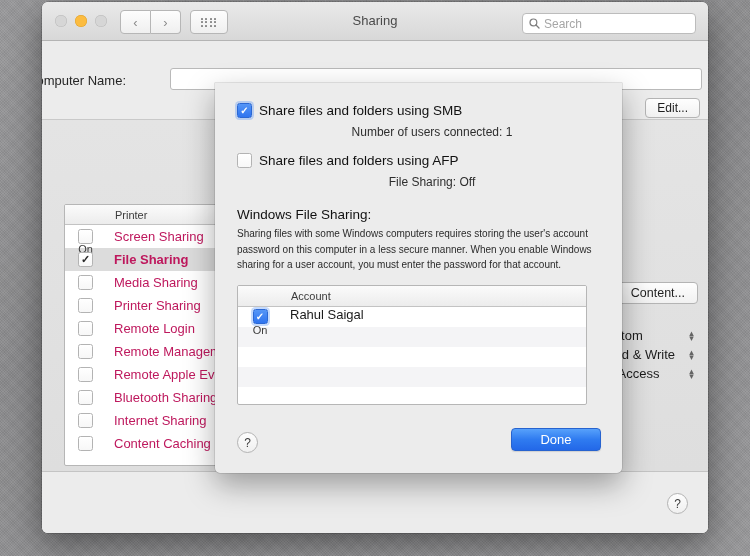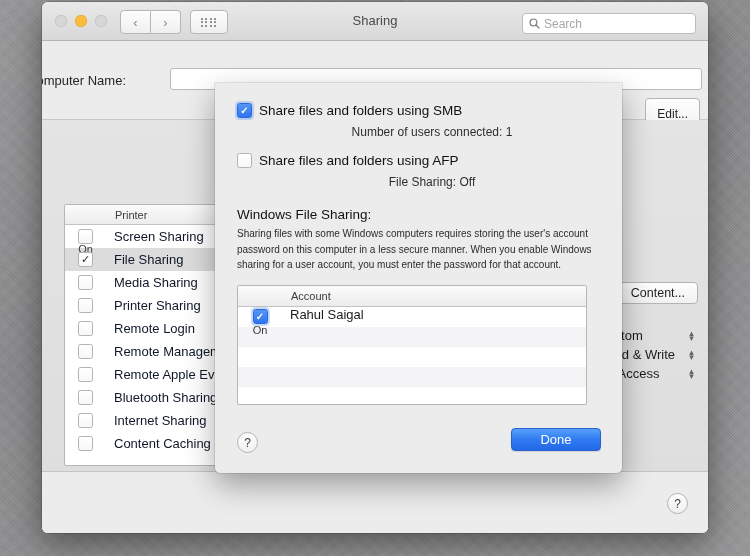--- a/index.html
+++ b/index.html
@@ -97,21 +97,21 @@
     position: absolute; right: 582px; top: 32px;
     font-size: 13px; color: #262626; white-space: nowrap;
   }
   #cnfield {
     position: absolute; left: 128px; top: 27px;
     width: 530px; height: 20px;
     background: #fff; border: 1px solid #b9b9b9; border-radius: 3px;
   }
   #editbtn {
     position: absolute; right: 8px; top: 57px;
-    padding: 8px 11px; font-size: 12px; color: #1f1f1f;
+    padding: 2px 11px; font-size: 12px; color: #1f1f1f;
     background: linear-gradient(180deg,#fefefe,#f1f1f1);
     border: 1px solid #b4b4b4; border-radius: 4px;
   }
 
   
   #lower {
     position: absolute; left: 0; right: 0; top: 79px; bottom: 62px;
     background: linear-gradient(180deg,#e4e4e4 0%, #dedede 100%);
     border-bottom: 1px solid #c4c4c4;
   }
@@ -126,23 +126,23 @@
   .th {
     display: flex; height: 19px;
     background: linear-gradient(180deg,#fbfbfb,#ececec);
     border-bottom: 1px solid #c3c3c3;
     font-size: 11px; color: #3b3b3b;
   }
   .th .c1 { width: 41px; display:flex; align-items:center; justify-content:center; border-right: 1px solid #d3d3d3; margin-top: 44px; }
   .th .c2 { flex: 1; display:flex; align-items:center; padding-left: 8px; }
   .srow {
     display: flex; align-items: center; height: 23px;
-    font-size: 13px; color: #0f172a;
-  }
-  .srow.sel { background: #dcdcdc; }
+    font-size: 13px; color: #be185d;
+  }
+  .srow.sel { background: #dcdcdc; font-weight: bold; }
   .srow .c1 { width: 41px; display: flex; align-items: center; justify-content: center; }
   .srow .c2 { flex: 1; padding-left: 8px; white-space: nowrap; overflow: hidden; }
   .cb {
     width: 13px; height: 13px; border-radius: 2.5px;
     background: linear-gradient(180deg,#fff,#f7f7f7);
     border: 1px solid #b3b3b3;
     display: flex; align-items: center; justify-content: center;
   }
   .cb.on::after {
     content: "\2713"; font-size: 11px; color: #2a2a2a; line-height: 1;

